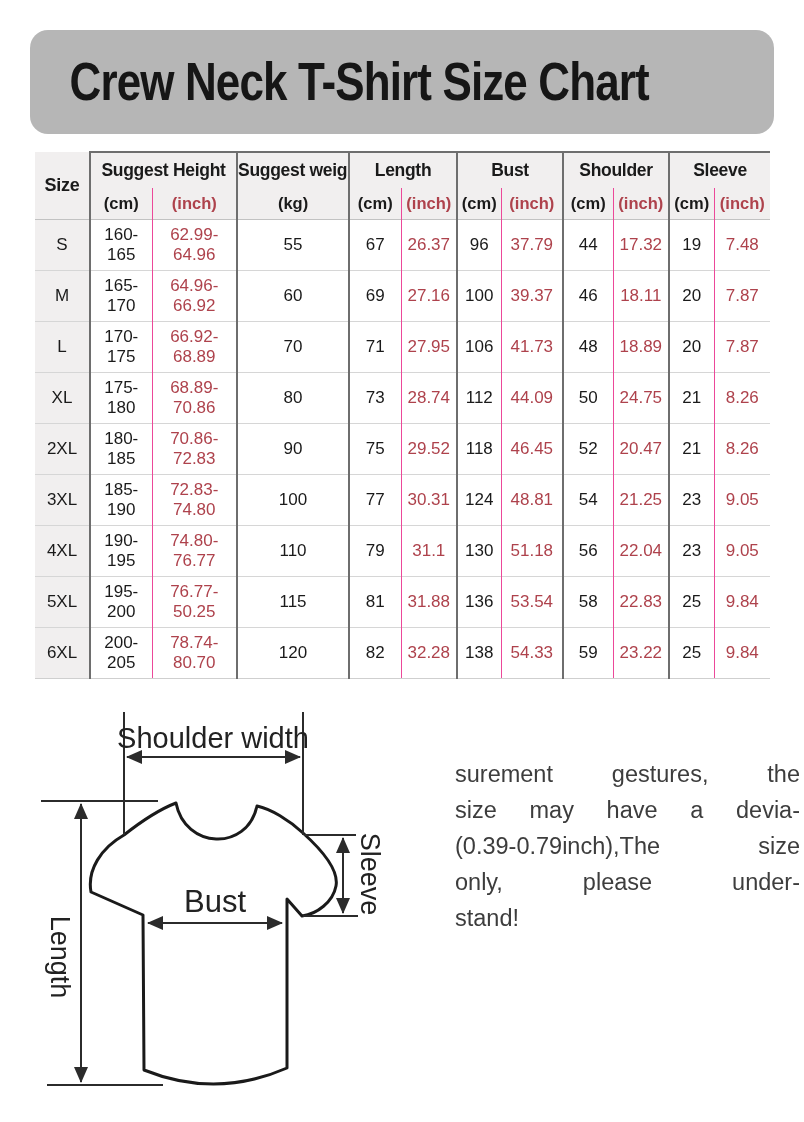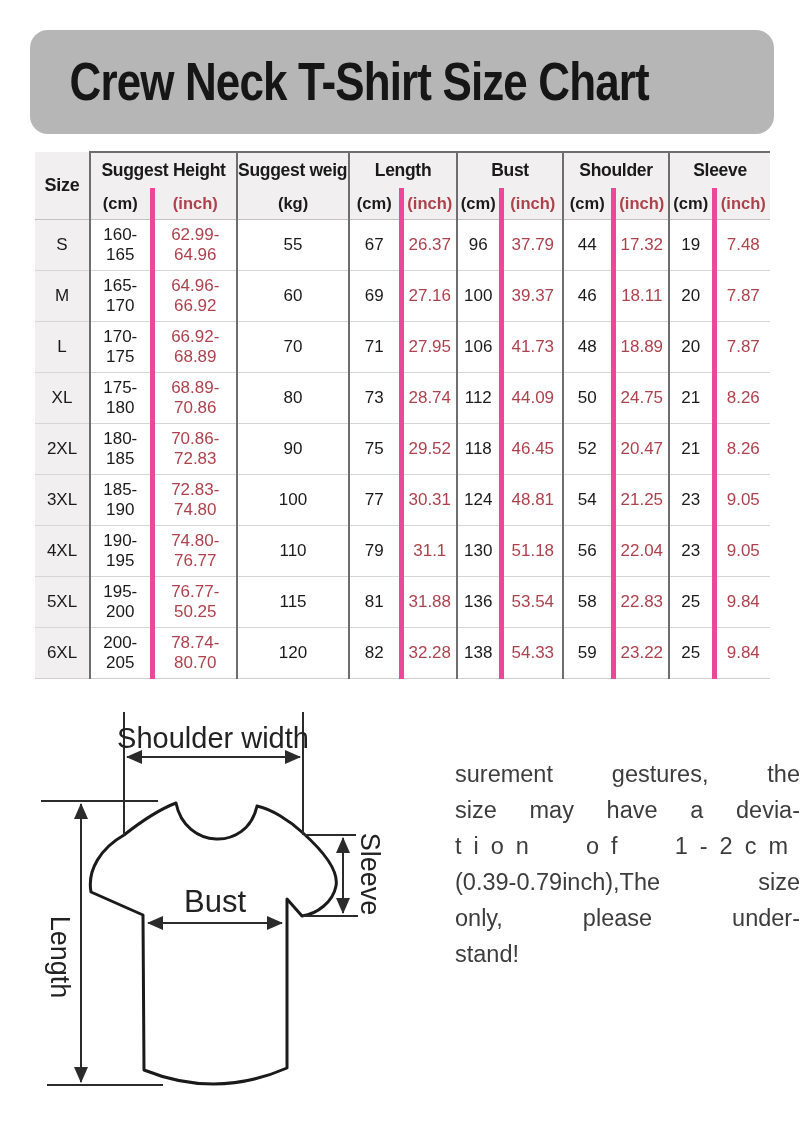--- a/index.html
+++ b/index.html
@@ -26,21 +26,21 @@
   th,td{text-align:center;vertical-align:middle;padding:0;overflow:hidden;}
   thead th{background:var(--header-bg,#f1efef);font-weight:700;}
   tr.grp th{height:35px;font-size:17.5px;white-space:nowrap;letter-spacing:-.3px;}
   tr.sub th{height:31px;font-size:16.5px;font-weight:600;}
   thead th.size-h{font-size:18px;}
   tbody td{height:50px;font-size:17px;background:#fff;border-top:1px solid #d6d6d6;}
   tbody tr:first-child td{border-top:1px solid #c2c2c2;}
   tbody tr:last-child td{border-bottom:1px solid #cfcfcf;}
   tbody td:first-child{background:var(--header-bg,#f1efef);}
   .gsep{border-left:2px solid #6e6e6e;}
-  .isep{border-left:5px solid #ec4899;margin-top:32px;}
+  .isep{border-left:1px solid #ec4899;margin-top:32px;}
   tr.grp th:not(.size-h){border-top:2px solid #6e6e6e;}
   .red{color:var(--inch-red,#ae424c);}
   
   .diagram{position:absolute;left:15px;top:702px;}
   .diagram text{fill:#222222;font-family:"Liberation Sans",sans-serif;}
   
   .note{
     position:absolute;left:455px;top:756px;width:345px;
     font-size:23.5px;line-height:36px;color:#3d3d3d;
   }
@@ -261,17 +261,16 @@
 
   <line x1="289" y1="133" x2="341" y2="133" stroke="#2b2b2b" stroke-width="2"></line>
   <line x1="288" y1="214" x2="343" y2="214" stroke="#2b2b2b" stroke-width="2"></line>
   <line x1="328" y1="136" x2="328" y2="211" stroke="#2b2b2b" stroke-width="2" marker-start="url(#ah)" marker-end="url(#ah)"></line>
   <text x="346" y="172" font-size="27" text-anchor="middle" transform="rotate(90 346 172)">Sleeve</text>
 </svg>
 
 <div class="note">
     <div class="note-line">surement gestures, the</div>
     <div class="note-line">size may have a devia-</div>
-    <div class="note-line spread">tion of 1-2cm</div>
     <div class="note-line">(0.39-0.79inch),The size</div>
     <div class="note-line">only, please under-</div>
     <div class="note-line last">stand!</div>
   </div>
 
 </body></html>

